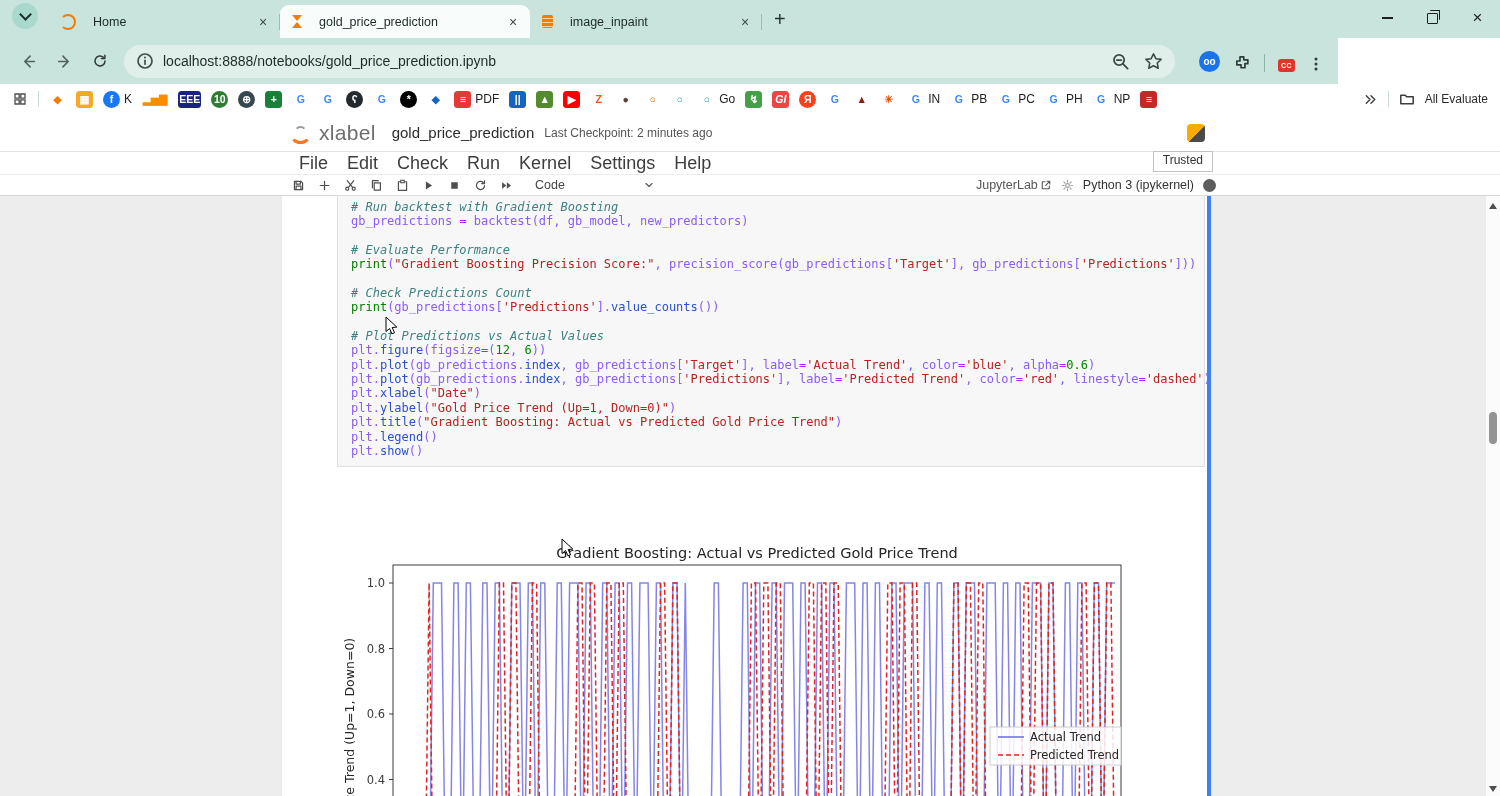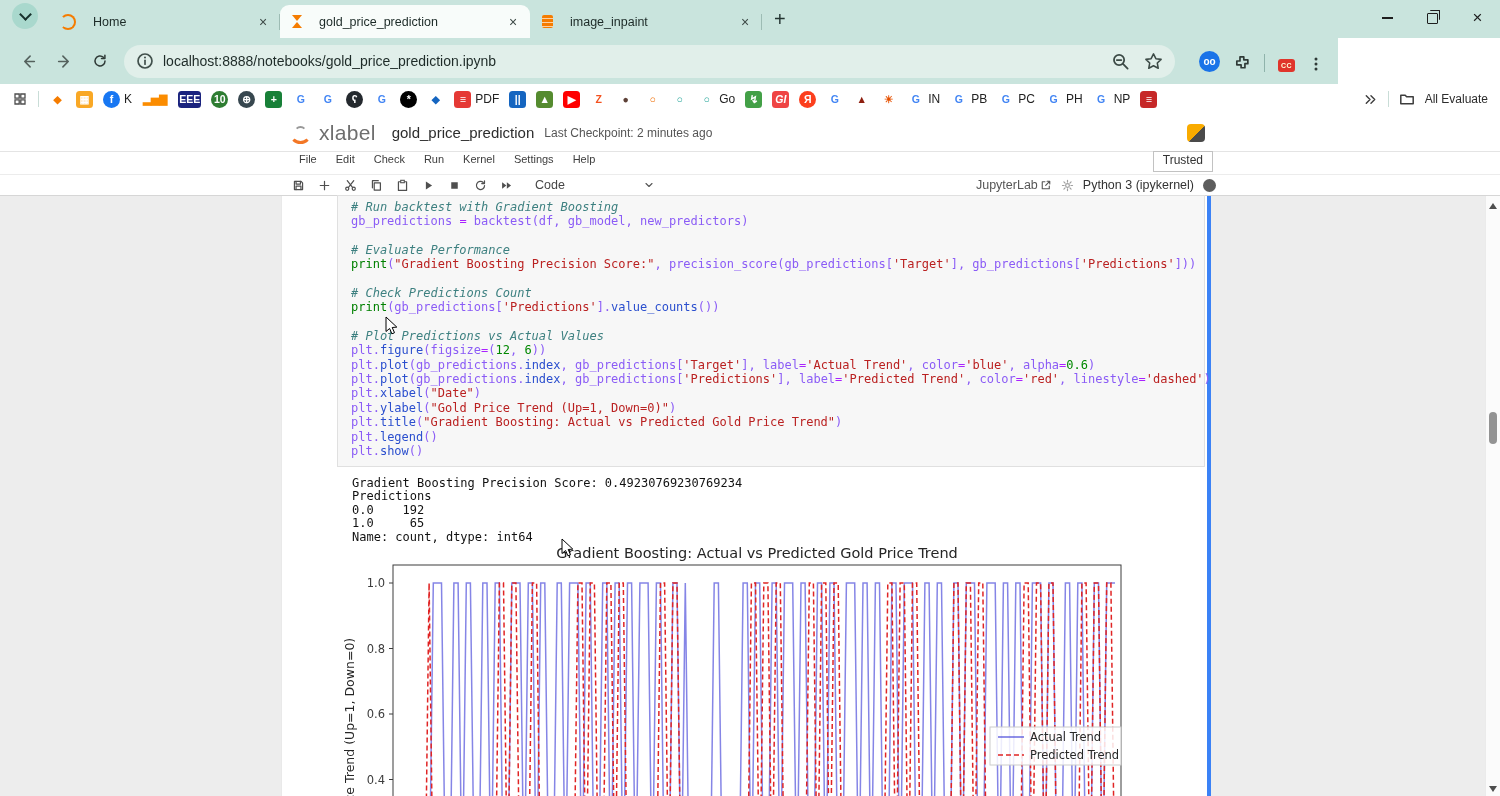--- a/index.html
+++ b/index.html
@@ -74,22 +74,22 @@
   .jlogo:before{content:'';position:absolute;inset:1px;border:3.2px solid transparent;border-bottom-color:#f37726;border-radius:50%}
   .jlogo:after{content:'';position:absolute;inset:6px;border:2.2px solid transparent;border-top-color:#989898;border-radius:50%}
   .jlogo-text{font-size:21px;color:#6e6e6e;letter-spacing:.3px;margin-right:16px}
   .nb-title{font-size:15px;color:#2d2d2d}
   .checkpoint{font-size:12px;color:#555;margin-left:10px}
   .head-status{margin-left:auto;margin-right:295px;width:18px;height:18px;border-radius:4px;
                background:linear-gradient(135deg,#f9ab00 55%,#4a4a4a 55%)}
 
   
   .jp-menu{position:absolute;left:0;top:153px;width:1500px;height:22px;background:#fff;
-           border-bottom:1px solid #ececec;display:flex;align-items:flex-start;gap:19px;
-           padding-left:299px;box-sizing:border-box;font-size:11px;color:#3d3d3d}
+           border-bottom:1px solid #ececec;display:flex;align-items:flex-end;gap:19px;
+           padding-left:299px;box-sizing:border-box;font-size:18px;color:#3d3d3d}
   .jp-menu span{cursor:pointer}
   .trusted{position:absolute;right:287px;top:151px;height:17px;border:1px solid #c2c2c2;background:#fff;
            font-size:12px;color:#333;padding:1px 9px;z-index:3}
 
   
   .jp-tb{position:absolute;left:0;top:175px;width:1500px;height:21px;background:#fff;
          border-bottom:1px solid #d6d6d6;display:flex;align-items:center;gap:3px;
          padding-left:287px;box-sizing:border-box}
   .tbtn{width:23px;height:18px;display:flex;align-items:center;justify-content:center;color:#4f4f4f;cursor:pointer}
   .tbtn svg{width:13px;height:13px}
@@ -490,21 +490,20 @@
       <span class="kname">Python 3 (ipykernel)</span>
       <span class="kdot"></span>
     </span>
   </div>
 
   <div class="nb">
     <div class="nb-col">
       <div class="cell-input">
         <div class="code" id="code"><div class="cl"><span class="tk-com"># Run backtest with Gradient Boosting</span></div><div class="cl"><span class="tk-pl">gb_predictions </span><span class="tk-op">=</span><span class="tk-pl"> backtest(df, gb_model, new_predictors)</span></div><div class="cl">&nbsp;</div><div class="cl"><span class="tk-com"># Evaluate Performance</span></div><div class="cl"><span class="tk-bi">print</span><span class="tk-pl">(</span><span class="tk-str">"Gradient Boosting Precision Score:"</span><span class="tk-pl">, precision_score(gb_predictions[</span><span class="tk-str">'Target'</span><span class="tk-pl">], gb_predictions[</span><span class="tk-str">'Predictions'</span><span class="tk-pl">]))</span></div><div class="cl">&nbsp;</div><div class="cl"><span class="tk-com"># Check Predictions Count</span></div><div class="cl"><span class="tk-bi">print</span><span class="tk-pl">(gb_predictions[</span><span class="tk-str">'Predictions'</span><span class="tk-pl">].</span><span class="tk-prop">value_counts</span><span class="tk-pl">())</span></div><div class="cl">&nbsp;</div><div class="cl"><span class="tk-com"># Plot Predictions vs Actual Values</span></div><div class="cl"><span class="tk-pl">plt.</span><span class="tk-prop">figure</span><span class="tk-pl">(figsize</span><span class="tk-op">=</span><span class="tk-pl">(</span><span class="tk-num">12</span><span class="tk-pl">, </span><span class="tk-num">6</span><span class="tk-pl">))</span></div><div class="cl"><span class="tk-pl">plt.</span><span class="tk-prop">plot</span><span class="tk-pl">(gb_predictions.</span><span class="tk-prop">index</span><span class="tk-pl">, gb_predictions[</span><span class="tk-str">'Target'</span><span class="tk-pl">], label</span><span class="tk-op">=</span><span class="tk-str">'Actual Trend'</span><span class="tk-pl">, color</span><span class="tk-op">=</span><span class="tk-str">'blue'</span><span class="tk-pl">, alpha</span><span class="tk-op">=</span><span class="tk-num">0.6</span><span class="tk-pl">)</span></div><div class="cl"><span class="tk-pl">plt.</span><span class="tk-prop">plot</span><span class="tk-pl">(gb_predictions.</span><span class="tk-prop">index</span><span class="tk-pl">, gb_predictions[</span><span class="tk-str">'Predictions'</span><span class="tk-pl">], label</span><span class="tk-op">=</span><span class="tk-str">'Predicted Trend'</span><span class="tk-pl">, color</span><span class="tk-op">=</span><span class="tk-str">'red'</span><span class="tk-pl">, linestyle</span><span class="tk-op">=</span><span class="tk-str">'dashed'</span><span class="tk-pl">)</span></div><div class="cl"><span class="tk-pl">plt.</span><span class="tk-prop">xlabel</span><span class="tk-pl">(</span><span class="tk-str">"Date"</span><span class="tk-pl">)</span></div><div class="cl"><span class="tk-pl">plt.</span><span class="tk-prop">ylabel</span><span class="tk-pl">(</span><span class="tk-str">"Gold Price Trend (Up=1, Down=0)"</span><span class="tk-pl">)</span></div><div class="cl"><span class="tk-pl">plt.</span><span class="tk-prop">title</span><span class="tk-pl">(</span><span class="tk-str">"Gradient Boosting: Actual vs Predicted Gold Price Trend"</span><span class="tk-pl">)</span></div><div class="cl"><span class="tk-pl">plt.</span><span class="tk-prop">legend</span><span class="tk-pl">()</span></div><div class="cl"><span class="tk-pl">plt.</span><span class="tk-prop">show</span><span class="tk-pl">()</span></div></div>
       </div>
-      <div class="outp" id="outp"><div>Gradient Boosting Precision Score: 0.49230769230769234</div><div>Predictions</div><div>0.0    192</div><div>1.0     65</div><div>Name: count, dtype: int64</div></div>
     </div>
   </div>
 
   <div class="chart">
     <svg id="chart-svg" width="820" height="400" viewBox="0 0 820 400">
       <text id="ch-title" x="417" y="18" text-anchor="middle" font-family="DejaVu Sans, sans-serif" font-size="14.5" fill="#262626">Gradient Boosting: Actual vs Predicted Gold Price Trend</text>
       <text id="ch-ylab" x="14" y="204" text-anchor="middle" transform="rotate(-90 14 204)" font-family="DejaVu Sans, sans-serif" font-size="12.5" fill="#262626">Gold Price Trend (Up=1, Down=0)</text>
       <g id="ch-axes">
           <rect x="53" y="25" width="728" height="358" fill="none" stroke="#3c3c3c" stroke-width="1"></rect>
           <line x1="49" y1="43" x2="53" y2="43" stroke="#3c3c3c" stroke-width="1"></line>

